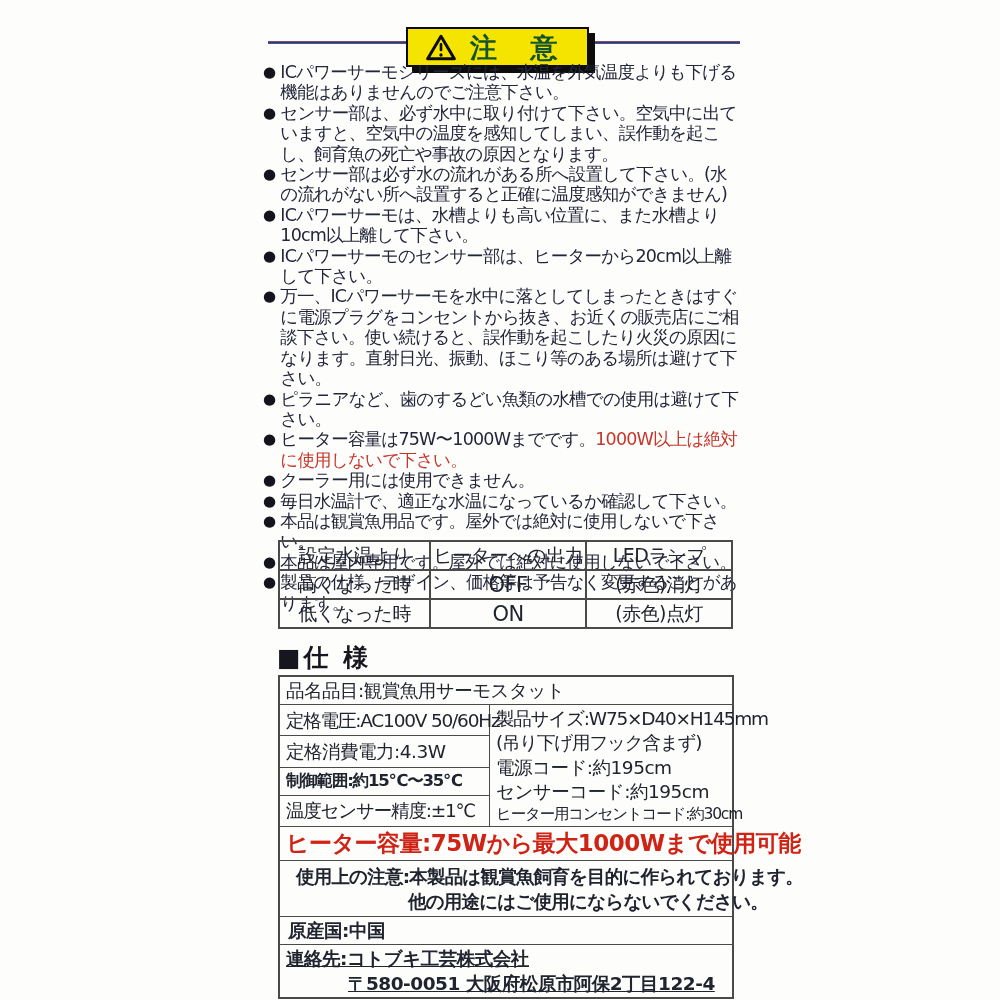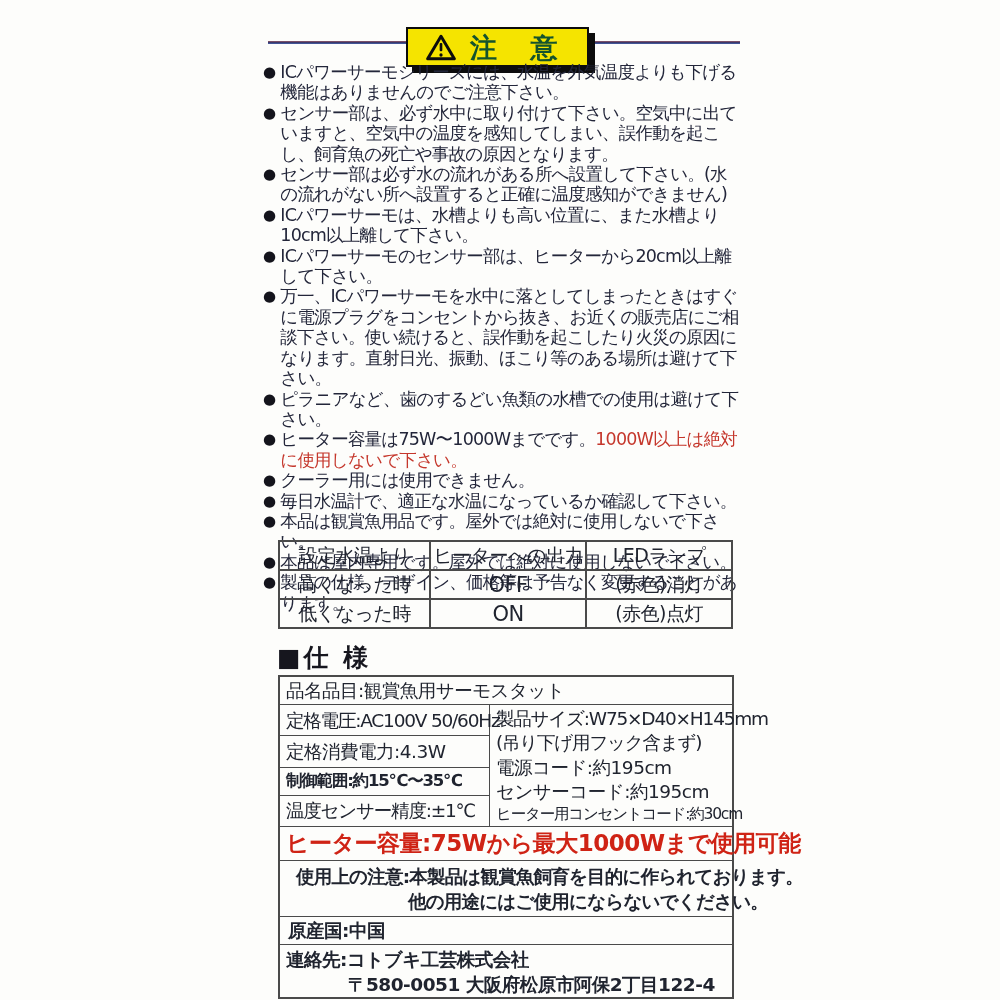--- a/index.html
+++ b/index.html
@@ -54,21 +54,21 @@
   .right-line{white-space:nowrap;line-height:1.22;}
   .tight{letter-spacing:-1.2px;}
   .condensed{font-size:16.5px;letter-spacing:-1.2px;font-weight:bold;}
   .small{font-size:15.5px;letter-spacing:-1.2px;}
   .row-heater{height:34px;display:flex;align-items:center;padding:0 6px;}
   .heater-text{color:#cf2315;font-size:23px;font-weight:bold;letter-spacing:-0.5px;white-space:nowrap;}
   .row-usage{height:56px;display:flex;flex-direction:column;justify-content:center;padding:2px 16px;}
   .usage-line1{white-space:nowrap;font-weight:bold;letter-spacing:-0.8px;}
   .usage-line2{white-space:nowrap;font-weight:bold;letter-spacing:-0.8px;padding-left:112px;}
   .row-origin{height:28px;display:flex;align-items:center;padding:0 8px;font-weight:bold;letter-spacing:-0.5px;}
-  .row-contact{height:52px;display:flex;flex-direction:column;padding:2px 6px;}
+  .row-contact{height:52px;display:flex;flex-direction:column;justify-content:center;padding:2px 6px;text-decoration:underline;}
   .contact-line1{white-space:nowrap;font-weight:bold;letter-spacing:-0.5px;}
   .contact-line2{white-space:nowrap;font-weight:bold;letter-spacing:-0.5px;padding-left:62px;}
 </style>
 </head>
 <body>
 
 <div class="sheet">
 
   <div class="caution-header">
     <div class="header-rule"></div>

